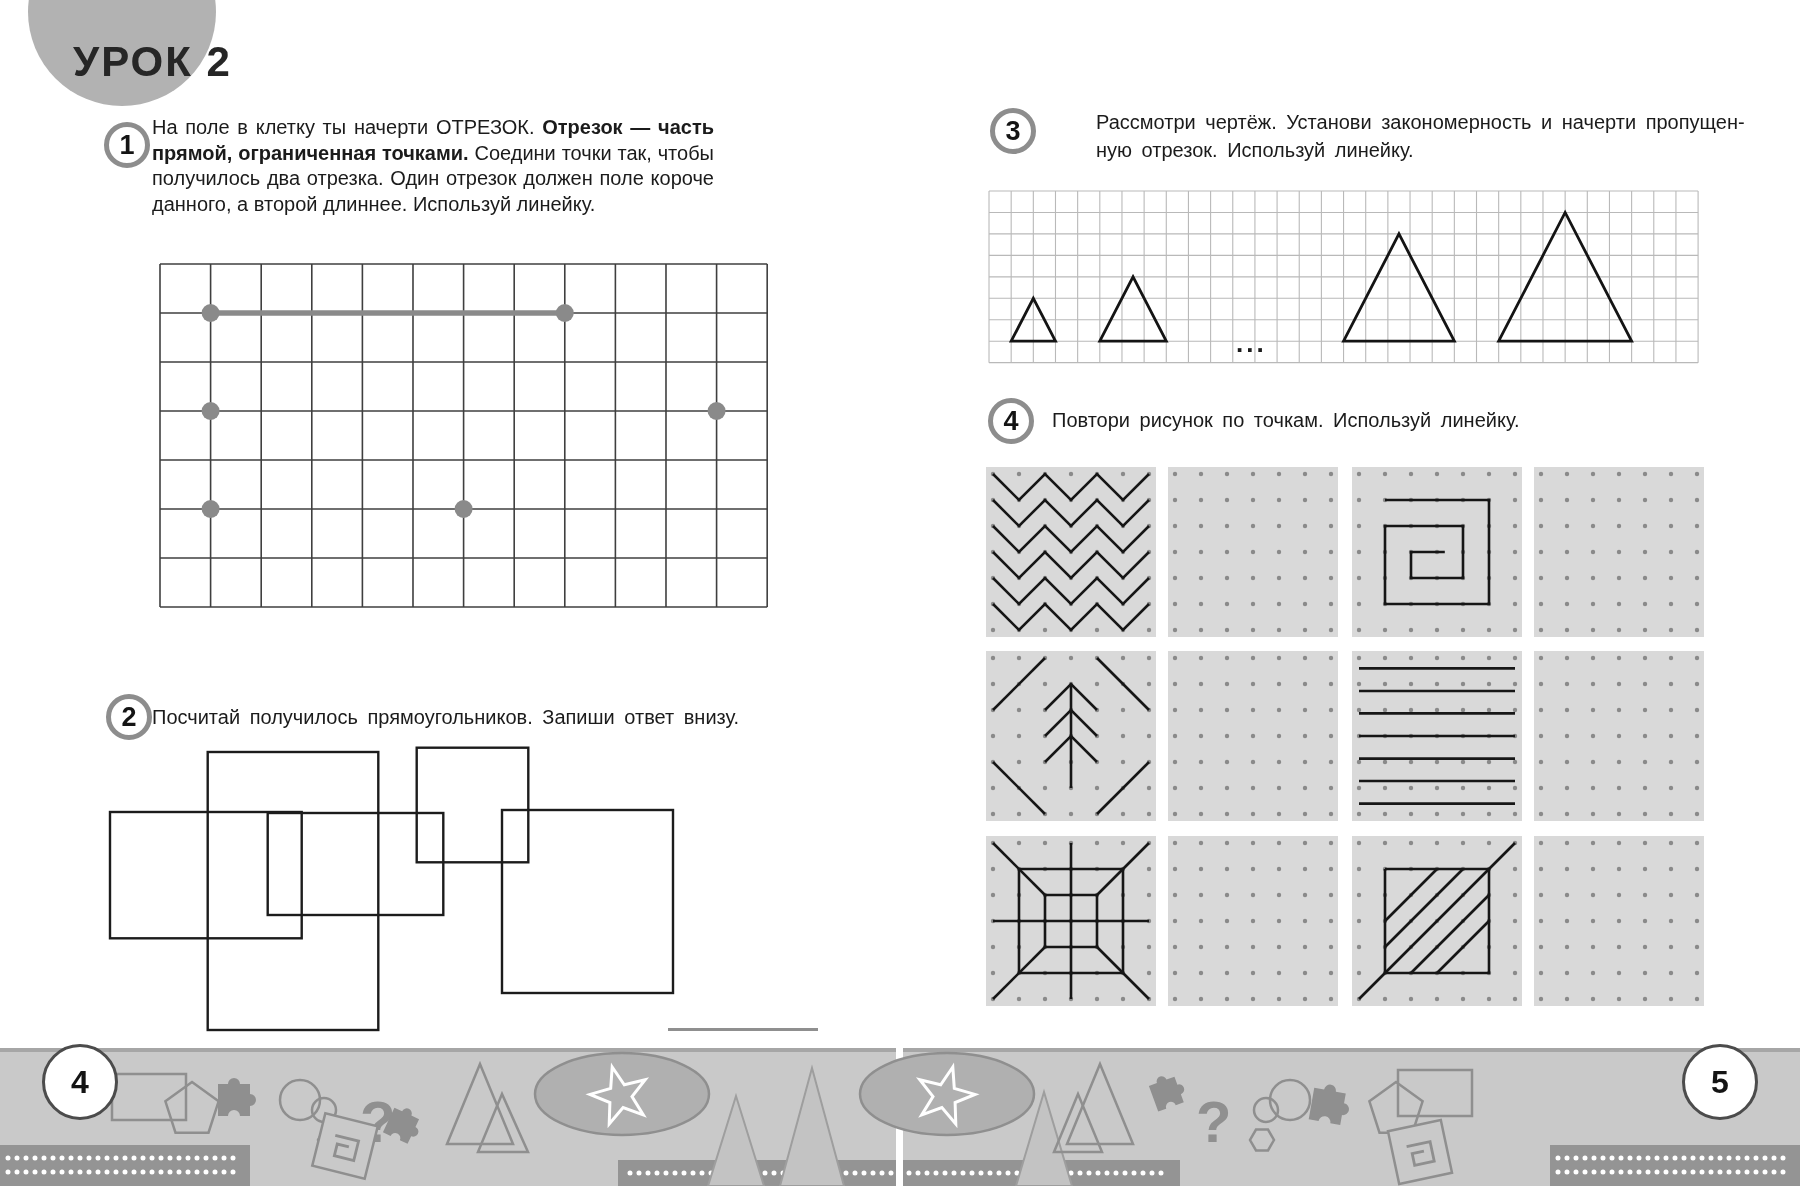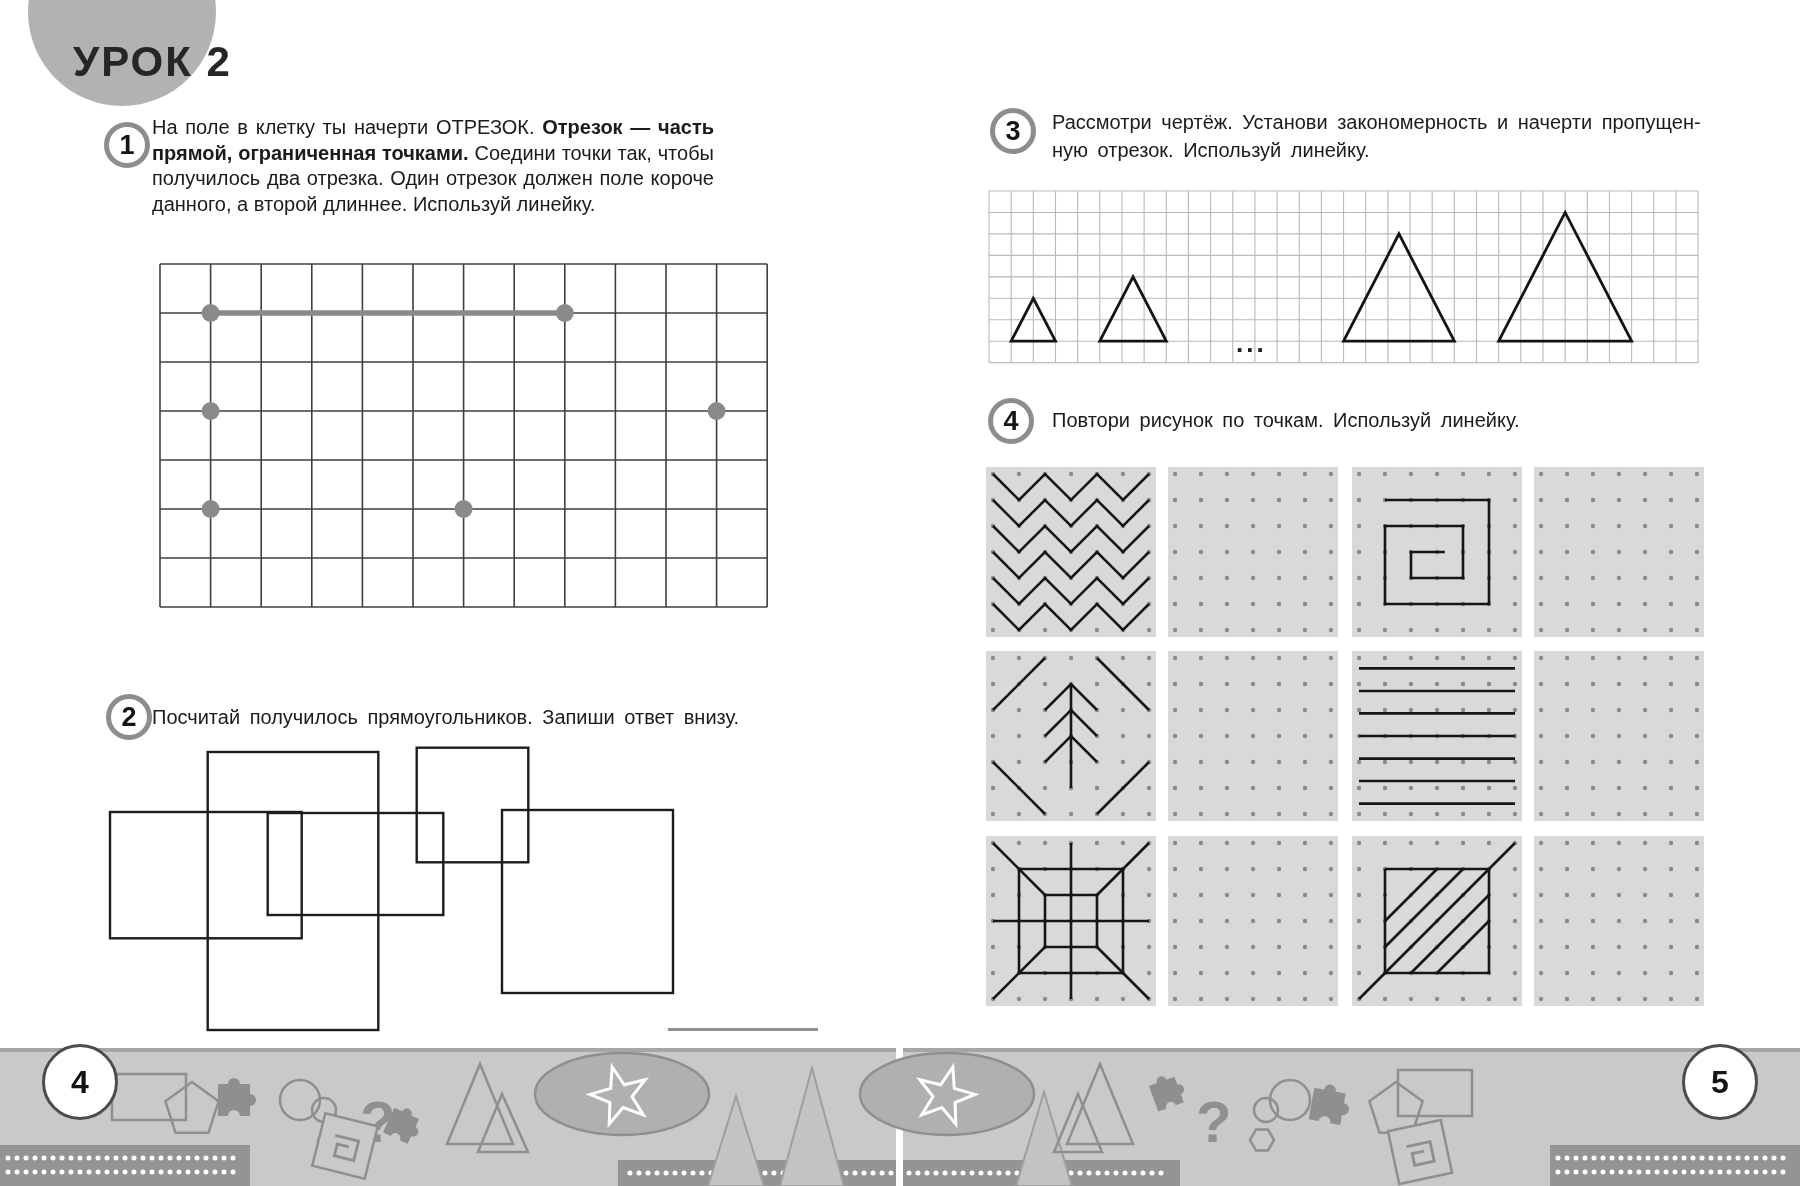--- a/index.html
+++ b/index.html
@@ -6,21 +6,21 @@
   #page{position:relative;width:1800px;height:1186px;background:#ffffff;overflow:hidden;
         font-family:"Liberation Sans","DejaVu Sans",sans-serif;color:#1b1b1b;}
   .abs{position:absolute;}
   .lesson-blob{position:absolute;left:28px;top:-82px;width:188px;height:188px;border-radius:50%;background:#b2b2b2;}
   .lesson-label{position:absolute;left:60px;top:38px;font-size:42px;font-weight:bold;color:#262626;letter-spacing:2px;margin-left:13px;}
   .num-badge{position:absolute;width:46px;height:46px;border-radius:50%;border:5px solid #8d8d8d;background:#fff;
              color:#141414;font-weight:bold;font-size:27px;display:flex;align-items:center;justify-content:center;
              box-sizing:border-box;}
   .txt{position:absolute;font-size:20px;line-height:25.5px;}
   .just{text-align:justify;}
-  .nowrapline{display:block;white-space:nowrap;}
+  .nowrapline{display:block;white-space:nowrap;margin-left:44px;}
   .answer-line{position:absolute;border-top:3px solid #8f8f8f;}
   .ellipsis{position:absolute;font-size:26px;font-weight:bold;letter-spacing:3px;}
   svg{display:block;}
 </style>
 </head>
 <body>
 
 <div id="page">
 
   <div class="lesson-blob"></div>

